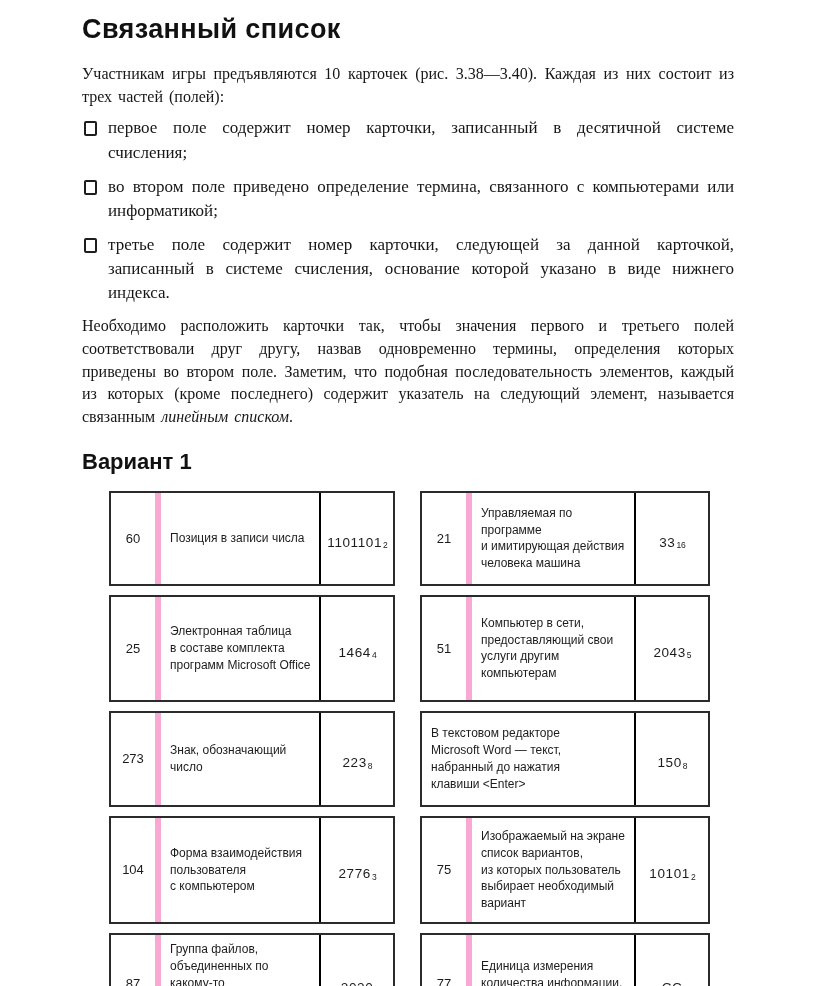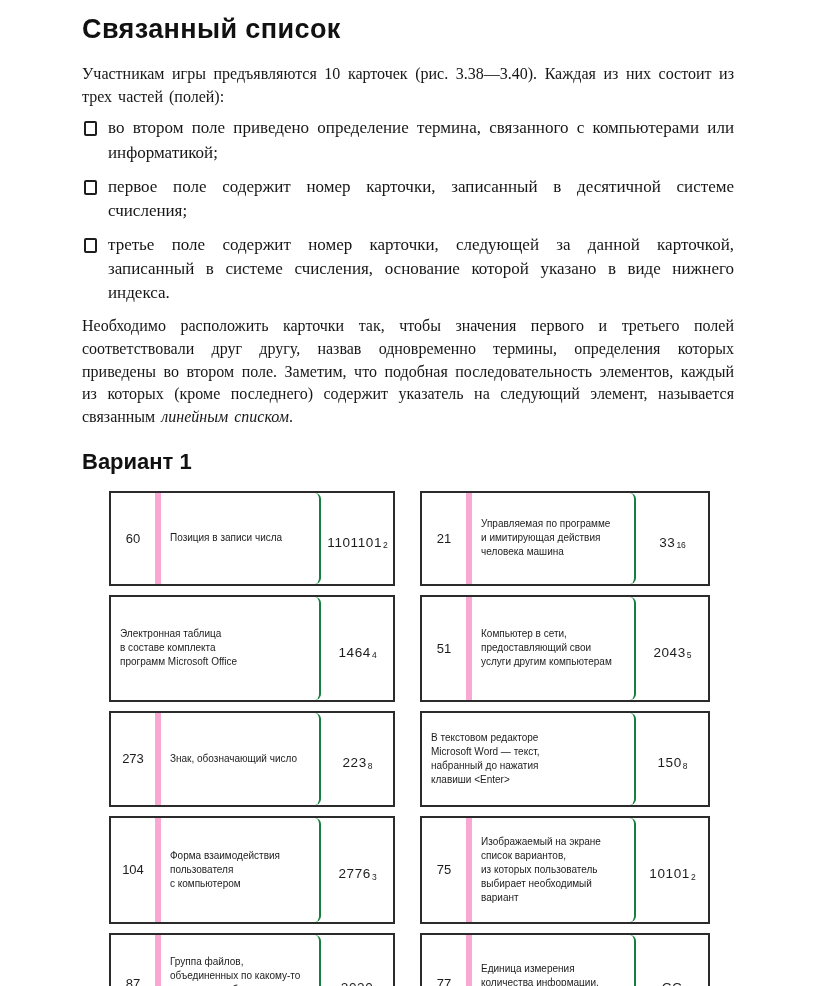--- a/index.html
+++ b/index.html
@@ -39,22 +39,22 @@
     font-family:"Liberation Sans", sans-serif;
   }
   .card.c-left{width:286px;}
   .card.c-right{width:290px;}
   .cell-num{
     width:44px;flex:0 0 44px;display:flex;align-items:center;justify-content:center;
     border-right:6px solid #f9a8d4;font-size:13px;color:#1c1c1c;
   }
   .cell-desc{
     flex:1;display:flex;align-items:center;
-    padding:6px 6px 6px 9px;border-right:2px solid #15803d;
-    font-size:10px;line-height:1.4;color:#1c1c1c;white-space:pre-line;border-radius:6px;
+    padding:6px 6px 6px 9px;border-right:2px solid #000000;
+    font-size:12px;line-height:1.4;color:#1c1c1c;white-space:pre-line;
   }
   .cell-val{
     width:72px;flex:0 0 72px;display:flex;align-items:center;justify-content:center;
     font-size:13.5px;letter-spacing:0.6px;color:#1c1c1c;margin-top:8px;
   }
   .cell-val sub{font-size:8.5px;letter-spacing:0;position:relative;top:3px;left:1px;}
   .r1 .card{min-height:91px;}
   .r2 .card{min-height:103px;}
   .r3 .card{min-height:92px;}
   .r4 .card{min-height:104px;}
@@ -66,25 +66,25 @@
 <div class="page">
   <div class="content">
 
     <h1 class="title">Связанный список</h1>
 
     <p class="body-par">Участникам игры предъявляются 10 карточек (рис. 3.38—3.40). Каждая из них состоит из трех частей (полей):</p>
 
     <ul class="bullets">
       <li>
         <span class="sq"></span>
-        <span>во втором поле приведено определение термина, связанного с компьютерами или информатикой;</span>
+        <span>первое поле содержит номер карточки, записанный в десятичной системе счисления;</span>
       </li>
       <li>
         <span class="sq"></span>
-        <span>первое поле содержит номер карточки, записанный в десятичной системе счисления;</span>
+        <span>во втором поле приведено определение термина, связанного с компьютерами или информатикой;</span>
       </li>
       <li>
         <span class="sq"></span>
         <span>третье поле содержит номер карточки, следующей за данной карточкой, записанный в системе счисления, основание которой указано в виде нижнего индекса.</span>
       </li>
     </ul>
 
     <p class="body-par closing"><span>Необходимо расположить карточки так, чтобы значения первого и третьего полей соответствовали друг другу, назвав одновременно термины, определения которых приведены во втором поле. Заметим, что подобная последовательность элементов, каждый из которых (кроме последнего) содержит указатель на следующий элемент, называется связанным </span><em>линейным списком</em><span>.</span></p>
 
     <h2 class="variant">Вариант 1</h2>
@@ -107,20 +107,21 @@
 человека машина</div>
           <div class="cell-val">
               <span>33</span>
               <sub>16</sub>
             </div>
         </div>
       </div>
 
       <div class="card-row r2">
         <div class="card c-left">
+          <div class="cell-num">25</div>
           <div class="cell-desc">Электронная таблица
 в составе комплекта
 программ Microsoft Office</div>
           <div class="cell-val">
               <span>1464</span>
               <sub>4</sub>
             </div>
         </div>
         <div class="card c-right">
           <div class="cell-num">51</div>

